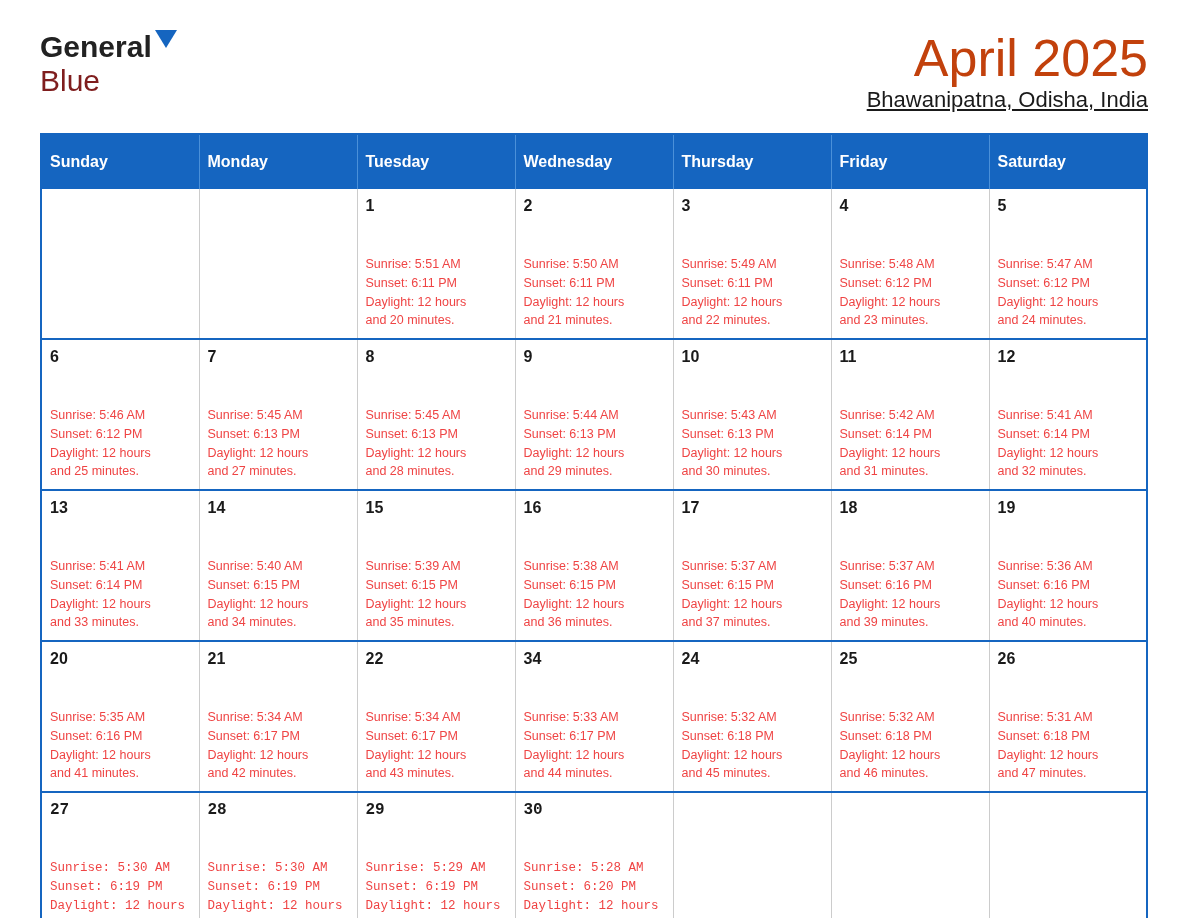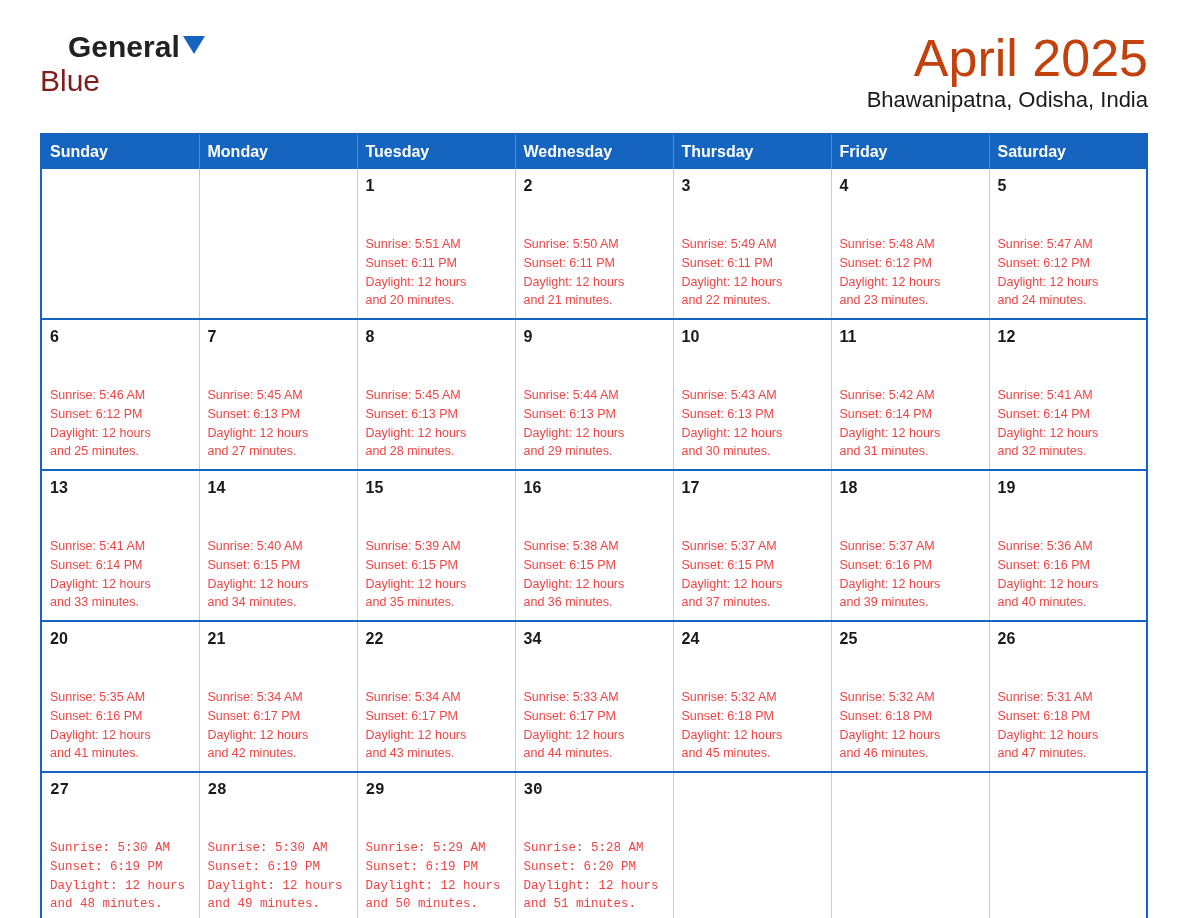--- a/index.html
+++ b/index.html
@@ -27,32 +27,33 @@
     .month-year {
       font-size: 52px;
       font-weight: normal;
       color: #c2410c;
       line-height: 1.1;
     }
     .location {
       font-size: 22px;
       color: #1a1a1a;
       font-weight: normal;
+      text-decoration: underline;
     }
     .calendar {
       width: 100%;
       border-collapse: collapse;
       border: 2px solid #1565c0;
     }
     .calendar thead tr th {
       background-color: #1565c0;
       color: #fff;
       font-size: 16px;
       font-weight: bold;
-      padding: 8px 8px;
+      padding: 18px 8px;
       text-align: left;
       border-right: 1px solid #4a90d9;
     }
     .calendar thead tr th:last-child {
       border-right: none;
       margin-left: 32px;
     }
     .calendar tbody tr td {
       width: 14.28%;
       vertical-align: top;
@@ -81,22 +82,20 @@
       font-size: 12.5px;
       color: #ef4444;
       line-height: 1.5;
       margin-top: 40px;
     }
     .empty-cell {
       background: #fff;
     }
     .logo-row {
       display: flex;
-      align-items: center;
-      margin-left: 28px;
     }
     .logo-text-general {
       font-size: 30px;
       font-weight: bold;
       color: #222;
     }
     .logo-arrow {
       display: inline-block;
       margin-left: 3px;
       vertical-align: middle;

